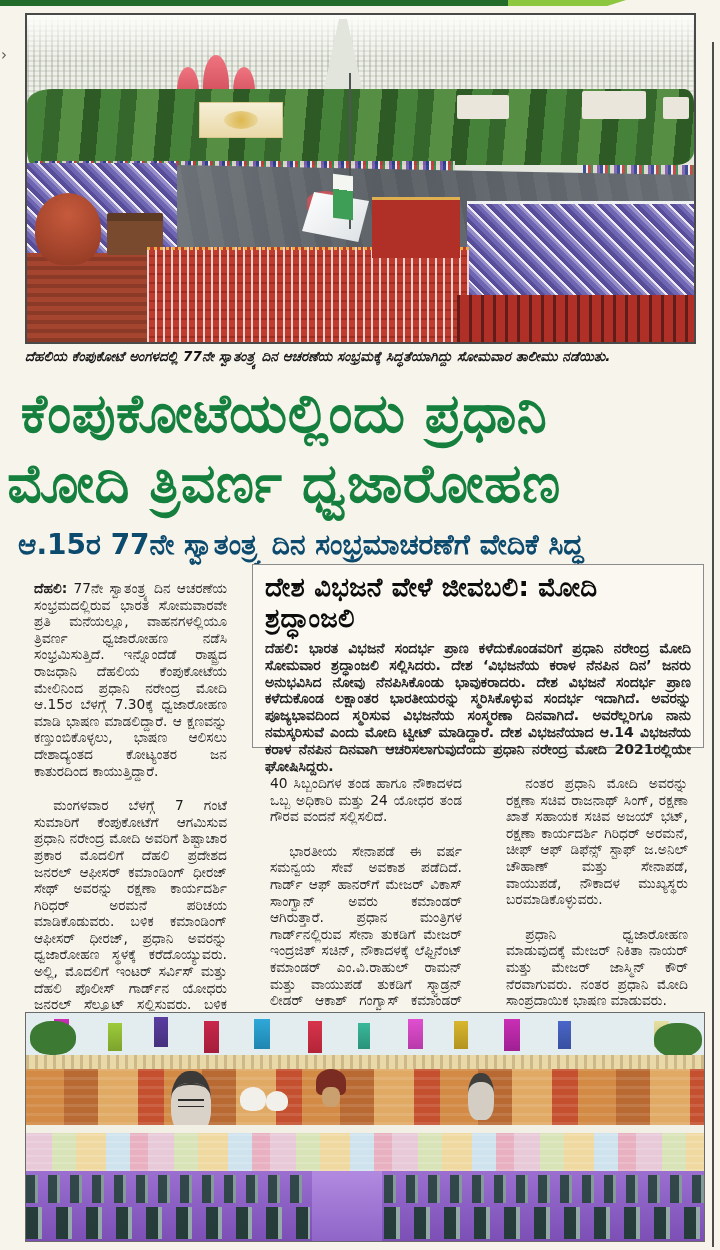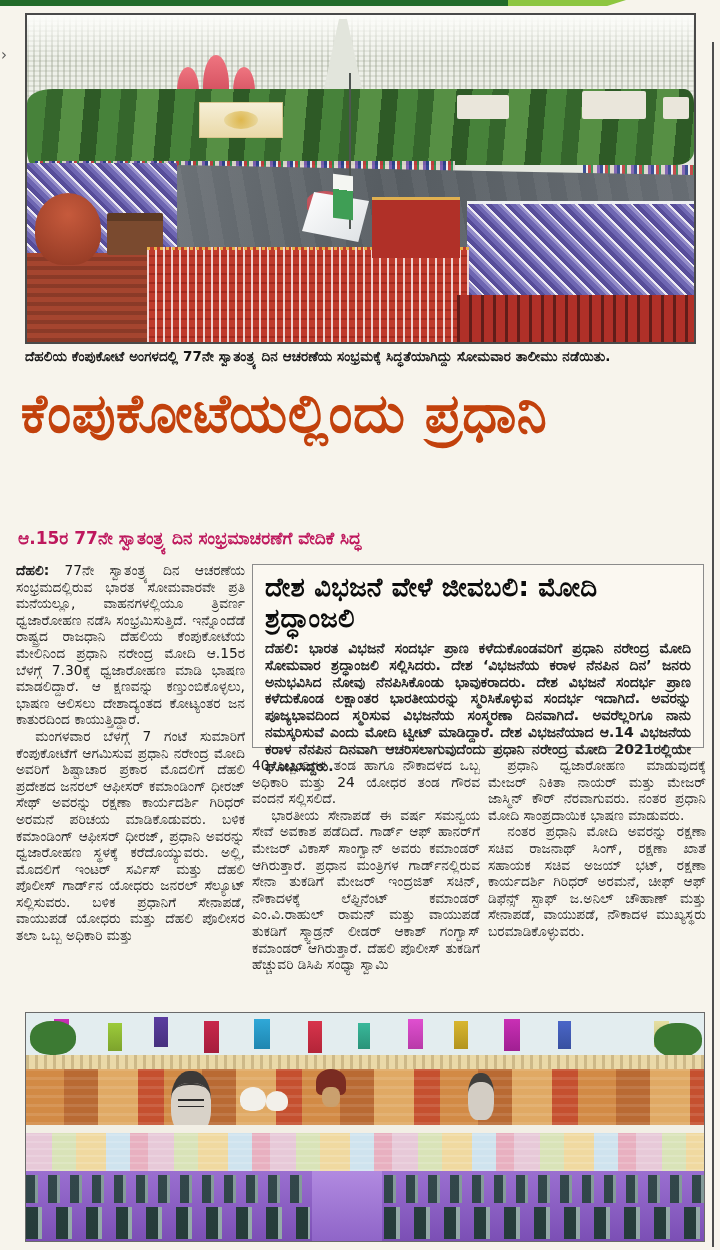--- a/index.html
+++ b/index.html
@@ -61,31 +61,31 @@
   .sail{left:275px;top:177px;width:67px;height:50px;background:linear-gradient(140deg,#ffffff,#dde1e4);
     clip-path:polygon(18% 0,100% 18%,84% 100%,0 78%);}
   .pole{left:322px;top:58px;width:2px;height:156px;background:#4f5552;}
   .natflag{left:306px;top:160px;width:20px;height:44px;transform:skewY(7deg);
     background:linear-gradient(#f4f6f2 0 34%,#3f9e55 34%);}
   .vipstage{left:345px;top:182px;width:88px;height:58px;background:#b03028;border-top:3px solid #e0b050;}
   .umb{left:280px;top:176px;width:36px;height:20px;border-radius:50% 50% 12% 12%;
     background:radial-gradient(#d96a74,#b84850);}
 
   
-  .caption{left:25px;top:348px;width:682px;font-size:13.5px;font-weight:600;color:#141414;letter-spacing:.1px;}
-
-  
-  .hl{left:0;width:568px;text-align:center;font-weight:800;color:#c2410c;letter-spacing:.5px;line-height:1.04;}
+  .caption{left:25px;top:348px;width:682px;font-size:13.5px;font-weight:600;color:#141414;letter-spacing:.1px;font-style:italic;}
+
+  
+  .hl{left:0;width:568px;text-align:center;font-weight:800;color:#15803d;letter-spacing:.5px;line-height:1.04;}
   .hl1{top:386px;font-size:54px;}
   .hl2{top:456px;font-size:54px;}
-  .subhead{left:18px;top:528px;width:690px;font-size:17px;font-weight:700;color:#be185d;}
+  .subhead{left:18px;top:528px;width:690px;font-size:28px;font-weight:700;color:#0c4a6e;}
 
   
   .col{font-size:13.8px;line-height:16.6px;text-align:justify;color:#1b1b1b;overflow:hidden;}
-  .col p{margin:0;}
+  .col p{margin:18px;}
   .col p.ind{text-indent:1.4em;}
   .dl{font-weight:800;}
   .col1{left:16px;top:562px;width:229px;height:449px;}
   .col2{left:252px;top:757px;width:228px;height:254px;}
   .col3{left:488px;top:757px;width:218px;height:254px;}
 
   
   .box{left:252px;top:564px;width:452px;height:184px;border:1px solid #8b8b8b;background:#fbf8f1;
     padding:7px 12px 0 12px;box-sizing:border-box;}
   .box-title{font-size:26px;font-weight:800;color:#0c0c0c;margin:0 0 6px 0;letter-spacing:.2px;}
@@ -168,40 +168,41 @@
     <div class="ph umb"></div>
     <div class="ph sail"></div>
     <div class="ph pole"></div>
     <div class="ph natflag"></div>
     <div class="ph vipstage"></div>
   </div>
 
   <div class="abs caption">ದೆಹಲಿಯ ಕೆಂಪುಕೋಟೆ ಅಂಗಳದಲ್ಲಿ 77ನೇ ಸ್ವಾತಂತ್ರ್ಯ ದಿನ ಆಚರಣೆಯ ಸಂಭ್ರಮಕ್ಕೆ ಸಿದ್ಧತೆಯಾಗಿದ್ದು ಸೋಮವಾರ ತಾಲೀಮು ನಡೆಯಿತು.</div>
 
   <div class="abs hl hl1">ಕೆಂಪುಕೋಟೆಯಲ್ಲಿಂದು ಪ್ರಧಾನಿ</div>
+  <div class="abs hl hl2">ಮೋದಿ ತ್ರಿವರ್ಣ ಧ್ವಜಾರೋಹಣ</div>
   <div class="abs subhead">ಆ.15ರ 77ನೇ ಸ್ವಾತಂತ್ರ್ಯ ದಿನ ಸಂಭ್ರಮಾಚರಣೆಗೆ ವೇದಿಕೆ ಸಿದ್ಧ</div>
 
   <div class="abs col col1">
     <p><span class="dl">ದೆಹಲಿ:</span> <span>77ನೇ ಸ್ವಾತಂತ್ರ್ಯ ದಿನ ಆಚರಣೆಯ ಸಂಭ್ರಮದಲ್ಲಿರುವ ಭಾರತ ಸೋಮವಾರವೇ ಪ್ರತಿ ಮನೆಯಲ್ಲೂ, ವಾಹನಗಳಲ್ಲಿಯೂ ತ್ರಿವರ್ಣ ಧ್ವಜಾರೋಹಣ ನಡೆಸಿ ಸಂಭ್ರಮಿಸುತ್ತಿದೆ. ಇನ್ನೊಂದೆಡೆ ರಾಷ್ಟ್ರದ ರಾಜಧಾನಿ ದೆಹಲಿಯ ಕೆಂಪುಕೋಟೆಯ ಮೇಲಿನಿಂದ ಪ್ರಧಾನಿ ನರೇಂದ್ರ ಮೋದಿ ಆ.15ರ ಬೆಳಗ್ಗೆ 7.30ಕ್ಕೆ ಧ್ವಜಾರೋಹಣ ಮಾಡಿ ಭಾಷಣ ಮಾಡಲಿದ್ದಾರೆ. ಆ ಕ್ಷಣವನ್ನು ಕಣ್ತುಂಬಿಕೊಳ್ಳಲು, ಭಾಷಣ ಆಲಿಸಲು ದೇಶಾದ್ಯಂತದ ಕೋಟ್ಯಂತರ ಜನ ಕಾತುರದಿಂದ ಕಾಯುತ್ತಿದ್ದಾರೆ.</span></p>
     <p class="ind">ಮಂಗಳವಾರ ಬೆಳಗ್ಗೆ 7 ಗಂಟೆ ಸುಮಾರಿಗೆ ಕೆಂಪುಕೋಟೆಗೆ ಆಗಮಿಸುವ ಪ್ರಧಾನಿ ನರೇಂದ್ರ ಮೋದಿ ಅವರಿಗೆ ಶಿಷ್ಟಾಚಾರ ಪ್ರಕಾರ ಮೊದಲಿಗೆ ದೆಹಲಿ ಪ್ರದೇಶದ ಜನರಲ್ ಆಫೀಸರ್ ಕಮಾಂಡಿಂಗ್ ಧೀರಜ್ ಸೇಥ್ ಅವರನ್ನು ರಕ್ಷಣಾ ಕಾರ್ಯದರ್ಶಿ ಗಿರಿಧರ್ ಅರಮನೆ ಪರಿಚಯ ಮಾಡಿಕೊಡುವರು. ಬಳಿಕ ಕಮಾಂಡಿಂಗ್ ಆಫೀಸರ್ ಧೀರಜ್, ಪ್ರಧಾನಿ ಅವರನ್ನು ಧ್ವಜಾರೋಹಣ ಸ್ಥಳಕ್ಕೆ ಕರೆದೊಯ್ಯುವರು. ಅಲ್ಲಿ, ಮೊದಲಿಗೆ ಇಂಟರ್ ಸರ್ವಿಸ್ ಮತ್ತು ದೆಹಲಿ ಪೊಲೀಸ್ ಗಾರ್ಡ್‌ನ ಯೋಧರು ಜನರಲ್ ಸೆಲ್ಯೂಟ್ ಸಲ್ಲಿಸುವರು. ಬಳಿಕ ಪ್ರಧಾನಿಗೆ ಸೇನಾಪಡೆ, ವಾಯುಪಡೆ ಯೋಧರು ಮತ್ತು ದೆಹಲಿ ಪೊಲೀಸರ ತಲಾ ಒಬ್ಬ ಅಧಿಕಾರಿ ಮತ್ತು</p>
   </div>
 
   <div class="abs box">
     <p class="box-title">ದೇಶ ವಿಭಜನೆ ವೇಳೆ ಜೀವಬಲಿ: ಮೋದಿ ಶ್ರದ್ಧಾಂಜಲಿ</p>
     <p class="box-body"><span class="dl">ದೆಹಲಿ:</span> <span>ಭಾರತ ವಿಭಜನೆ ಸಂದರ್ಭ ಪ್ರಾಣ ಕಳೆದುಕೊಂಡವರಿಗೆ ಪ್ರಧಾನಿ ನರೇಂದ್ರ ಮೋದಿ ಸೋಮವಾರ ಶ್ರದ್ಧಾಂಜಲಿ ಸಲ್ಲಿಸಿದರು. ದೇಶ ‘ವಿಭಜನೆಯ ಕರಾಳ ನೆನಪಿನ ದಿನ’ ಜನರು ಅನುಭವಿಸಿದ ನೋವು ನೆನಪಿಸಿಕೊಂಡು ಭಾವುಕರಾದರು. ದೇಶ ವಿಭಜನೆ ಸಂದರ್ಭ ಪ್ರಾಣ ಕಳೆದುಕೊಂಡ ಲಕ್ಷಾಂತರ ಭಾರತೀಯರನ್ನು ಸ್ಮರಿಸಿಕೊಳ್ಳುವ ಸಂದರ್ಭ ಇದಾಗಿದೆ. ಅವರನ್ನು ಪೂಜ್ಯಭಾವದಿಂದ ಸ್ಮರಿಸುವ ವಿಭಜನೆಯ ಸಂಸ್ಮರಣಾ ದಿನವಾಗಿದೆ. ಅವರೆಲ್ಲರಿಗೂ ನಾನು ನಮಸ್ಕರಿಸುವೆ ಎಂದು ಮೋದಿ ಟ್ವೀಟ್ ಮಾಡಿದ್ದಾರೆ. ದೇಶ ವಿಭಜನೆಯಾದ ಆ.14 ವಿಭಜನೆಯ ಕರಾಳ ನೆನಪಿನ ದಿನವಾಗಿ ಆಚರಿಸಲಾಗುವುದೆಂದು ಪ್ರಧಾನಿ ನರೇಂದ್ರ ಮೋದಿ 2021ರಲ್ಲಿಯೇ ಘೋಷಿಸಿದ್ದರು.</span></p>
   </div>
 
   <div class="abs col col2">
     <p>40 ಸಿಬ್ಬಂದಿಗಳ ತಂಡ ಹಾಗೂ ನೌಕಾದಳದ ಒಬ್ಬ ಅಧಿಕಾರಿ ಮತ್ತು 24 ಯೋಧರ ತಂಡ ಗೌರವ ವಂದನೆ ಸಲ್ಲಿಸಲಿದೆ.</p>
     <p class="ind">ಭಾರತೀಯ ಸೇನಾಪಡೆ ಈ ವರ್ಷ ಸಮನ್ವಯ ಸೇವೆ ಅವಕಾಶ ಪಡೆದಿದೆ. ಗಾರ್ಡ್ ಆಫ್ ಹಾನರ್‌ಗೆ ಮೇಜರ್ ವಿಕಾಸ್ ಸಾಂಗ್ವಾನ್ ಅವರು ಕಮಾಂಡರ್ ಆಗಿರುತ್ತಾರೆ. ಪ್ರಧಾನ ಮಂತ್ರಿಗಳ ಗಾರ್ಡ್‌ನಲ್ಲಿರುವ ಸೇನಾ ತುಕಡಿಗೆ ಮೇಜರ್ ಇಂದ್ರಜಿತ್ ಸಚಿನ್, ನೌಕಾದಳಕ್ಕೆ ಲೆಫ್ಟಿನೆಂಟ್ ಕಮಾಂಡರ್ ಎಂ.ವಿ.ರಾಹುಲ್ ರಾಮನ್ ಮತ್ತು ವಾಯುಪಡೆ ತುಕಡಿಗೆ ಸ್ಕ್ವಾಡ್ರನ್ ಲೀಡರ್ ಆಕಾಶ್ ಗಂಗ್ವಾಸ್ ಕಮಾಂಡರ್ ಆಗಿರುತ್ತಾರೆ. ದೆಹಲಿ ಪೊಲೀಸ್ ತುಕಡಿಗೆ ಹೆಚ್ಚುವರಿ ಡಿಸಿಪಿ ಸಂಧ್ಯಾ ಸ್ವಾಮಿ</p>
   </div>
 
   <div class="abs col col3">
+    <p class="ind">ನಂತರ ಪ್ರಧಾನಿ ಮೋದಿ ಅವರನ್ನು ರಕ್ಷಣಾ ಸಚಿವ ರಾಜನಾಥ್ ಸಿಂಗ್, ರಕ್ಷಣಾ ಖಾತೆ ಸಹಾಯಕ ಸಚಿವ ಅಜಯ್ ಭಟ್, ರಕ್ಷಣಾ ಕಾರ್ಯದರ್ಶಿ ಗಿರಿಧರ್ ಅರಮನೆ, ಚೀಫ್ ಆಫ್ ಡಿಫೆನ್ಸ್ ಸ್ಟಾಫ್ ಜ.ಅನಿಲ್ ಚೌಹಾಣ್ ಮತ್ತು ಸೇನಾಪಡೆ, ವಾಯುಪಡೆ, ನೌಕಾದಳ ಮುಖ್ಯಸ್ಥರು ಬರಮಾಡಿಕೊಳ್ಳುವರು.</p>
     <p class="ind">ಪ್ರಧಾನಿ ಧ್ವಜಾರೋಹಣ ಮಾಡುವುದಕ್ಕೆ ಮೇಜರ್ ನಿಕಿತಾ ನಾಯರ್ ಮತ್ತು ಮೇಜರ್ ಜಾಸ್ಮಿನ್ ಕೌರ್ ನೆರವಾಗುವರು. ನಂತರ ಪ್ರಧಾನಿ ಮೋದಿ ಸಾಂಪ್ರದಾಯಿಕ ಭಾಷಣ ಮಾಡುವರು.</p>
-    <p class="ind">ನಂತರ ಪ್ರಧಾನಿ ಮೋದಿ ಅವರನ್ನು ರಕ್ಷಣಾ ಸಚಿವ ರಾಜನಾಥ್ ಸಿಂಗ್, ರಕ್ಷಣಾ ಖಾತೆ ಸಹಾಯಕ ಸಚಿವ ಅಜಯ್ ಭಟ್, ರಕ್ಷಣಾ ಕಾರ್ಯದರ್ಶಿ ಗಿರಿಧರ್ ಅರಮನೆ, ಚೀಫ್ ಆಫ್ ಡಿಫೆನ್ಸ್ ಸ್ಟಾಫ್ ಜ.ಅನಿಲ್ ಚೌಹಾಣ್ ಮತ್ತು ಸೇನಾಪಡೆ, ವಾಯುಪಡೆ, ನೌಕಾದಳ ಮುಖ್ಯಸ್ಥರು ಬರಮಾಡಿಕೊಳ್ಳುವರು.</p>
   </div>
 
   <div class="abs bottom-photo">
     <div class="ph bp-sky"></div>
     <div class="ph bp-tree t1"></div>
     <div class="ph bp-tree t2"></div>
     <div class="ph bp-wall"></div>
     <div class="ph bp-mural1"></div>
     <div class="ph portrait"></div>
     <div class="ph specs"></div>

